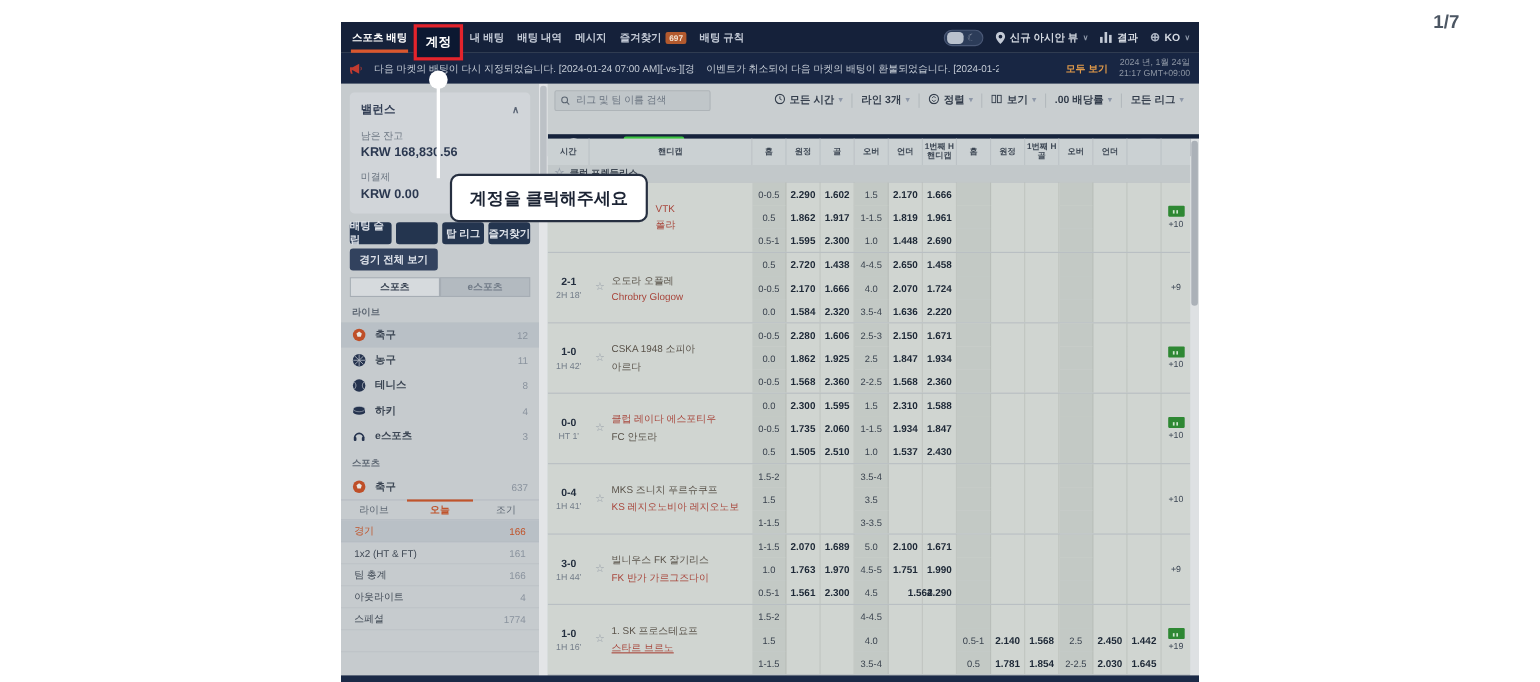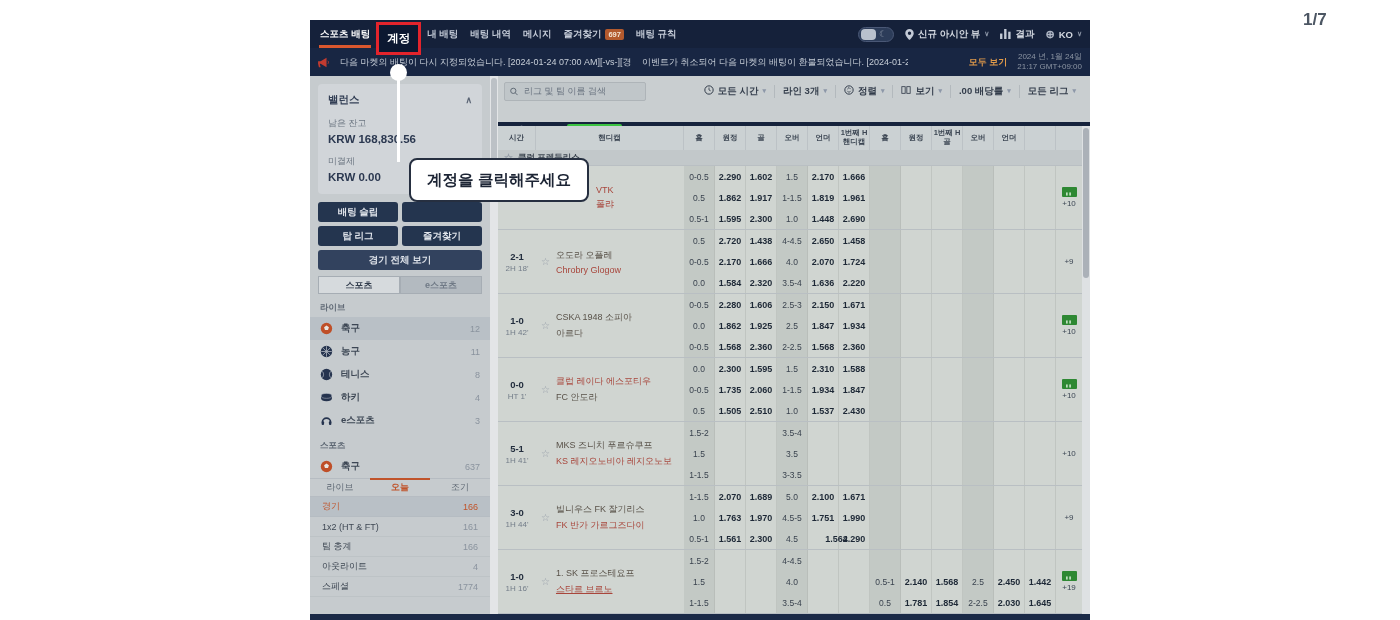--- a/index.html
+++ b/index.html
@@ -33,21 +33,21 @@
 
   
   .sidebar{position:absolute;left:0;top:56px;width:180px;height:544px;background:#c6cbce;overflow:hidden;}
   .sidescroll{position:absolute;left:180px;top:56px;width:8px;height:544px;background:#e3e5e7;}
   .sthumb{position:absolute;left:1px;top:2px;width:6px;height:84px;background:#bcc1c6;border-radius:3px;}
   .bal-card{margin:8px;background:#d1d5d9;border-radius:4px;padding:9px 10px 11px;}
   .bal-head{display:flex;justify-content:space-between;align-items:center;font-weight:bold;color:#333f55;font-size:10.5px;}
   .chev2{color:#5b6575;font-size:9px;}
   .bal-label{margin-top:10px;color:#6b7581;font-size:9px;}
   .bal-value{margin-top:3px;color:#2b3850;font-size:11.5px;font-weight:bold;}
-  .btn-grid{margin:2px 8px 6px;display:grid;grid-template-columns:1fr 1fr;gap:4px;}
+  .btn-grid{margin:2px 8px 6px;display:grid;grid-template-columns:1fr 1fr 1fr 1fr;gap:4px;}
   .sb-btn{height:20px;background:#24354f;color:#dfe3ea;font-size:9.5px;font-weight:bold;display:flex;align-items:center;justify-content:center;border-radius:3px;cursor:pointer;}
   .sb-btn.full{grid-column:1/3;background:#32425e;}
   .side-tabs{display:flex;margin:4px 8px 0;}
   .side-tab{flex:1;height:16px;display:flex;align-items:center;justify-content:center;font-size:9px;font-weight:bold;color:#707a86;background:#b3bac0;border:1px solid #a6adb4;cursor:pointer;}
   .side-tab.active{background:#d6dadd;color:#323d4d;}
   .side-sec{margin:8px 10px 3px;color:#5d6773;font-size:8.5px;font-weight:bold;}
   .sport-row{display:flex;align-items:center;height:23px;padding:0 10px;gap:8px;font-size:9.5px;font-weight:bold;color:#3c4654;cursor:pointer;}
   .sport-row.selected{background:#b9c0c6;}
   .sport-row .cnt{margin-left:auto;color:#8a939e;font-weight:normal;font-size:9px;}
   .sport-row .sicon{width:13px;height:13px;display:flex;}
@@ -590,21 +590,21 @@
             <div class="cell line" style="grid-area: 3 / 12;"></div>
             <div class="cell" style="grid-area: 3 / 13;"></div>
             <div class="cell" style="grid-area: 3 / 14;"></div>
             <div class="badge-cell" style="grid-area: 1 / 15 / 4;">
               <div class="gbadge"></div>
               <div class="extra">+10</div>
             </div>
           </div>
           <div class="match">
             <div class="score-cell">
-              <div class="score">5-1</div>
+              <div class="score">0-4</div>
               <div class="mtime">1H 41'</div>
             </div>
             <div class="event-cell">
               <span class="star">☆</span>
               <div class="teams">
                 <div class="team">MKS 즈니치 푸르슈쿠프</div>
                 <div class="team red">KS 레지오노비아 레지오노보</div>
               </div>
             </div>
             <div class="cell line" style="grid-area: 1 / 3;">1.5-2</div>

